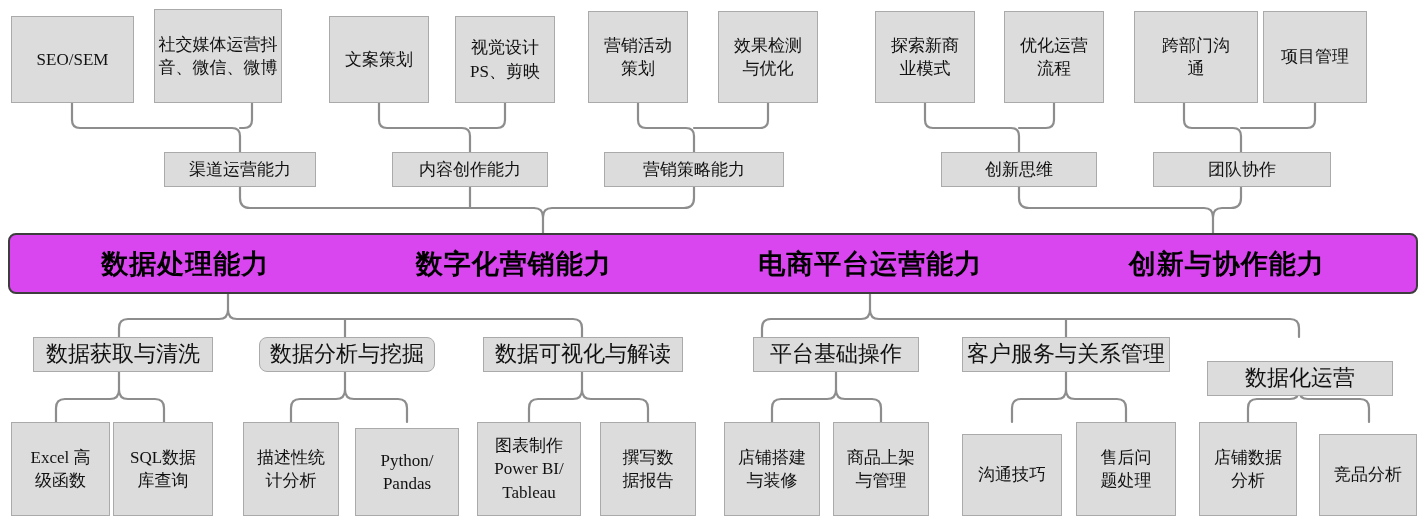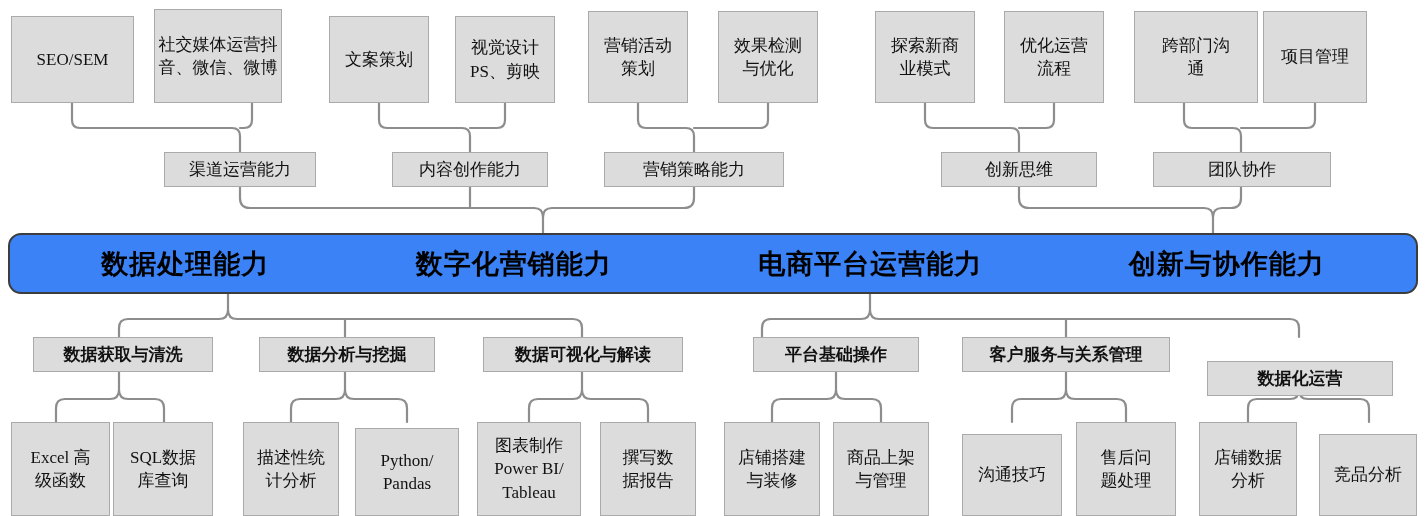--- a/index.html
+++ b/index.html
@@ -15,28 +15,28 @@
     align-items:center;
     justify-content:center;
     text-align:center;
     color:#111;
     line-height:1.38;
     padding:2px 3px;
     white-space:pre-line;
   }
   .lvl1{font-size:17px;}
   .lvl2{font-size:17px;}
-  .lvl3{font-size:17px;font-weight:bold;}
+  .lvl3{font-size:22px;}
   .lvl4{font-size:17px;}
   .center-bar{
     position:absolute;
     box-sizing:border-box;
-    background:#3b82f6;
+    background:#d946ef;
     border:2.5px solid #3d3d3d;
-    border-radius:13px;
+    border-radius:8px;
     display:flex;
     align-items:center;
     justify-content:space-around;
     padding:16px 18px;
   }
   .center-bar span{
     font-size:27px;
     font-weight:700;
     color:#000;
     letter-spacing:1px;
@@ -158,21 +158,21 @@
   <div class="center-bar" style="left:8px;top:233px;width:1410px;height:61px;">
     <span>数据处理能力</span>
     <span>数字化营销能力</span>
     <span>电商平台运营能力</span>
     <span>创新与协作能力</span>
   </div>
 
   <div class="node lvl3" style="left:33px;top:337px;width:180px;height:35px;">
     <span>数据获取与清洗</span>
   </div>
-  <div class="node lvl3" style="left:259px;top:337px;width:176px;height:35px;">
+  <div class="node lvl3" style="left:259px;top:337px;width:176px;height:35px;border-radius:8px;">
     <span>数据分析与挖掘</span>
   </div>
   <div class="node lvl3" style="left:483px;top:337px;width:200px;height:35px;">
     <span>数据可视化与解读</span>
   </div>
   <div class="node lvl3" style="left:753px;top:337px;width:166px;height:35px;">
     <span>平台基础操作</span>
   </div>
   <div class="node lvl3" style="left:962px;top:337px;width:208px;height:35px;">
     <span>客户服务与关系管理</span>

